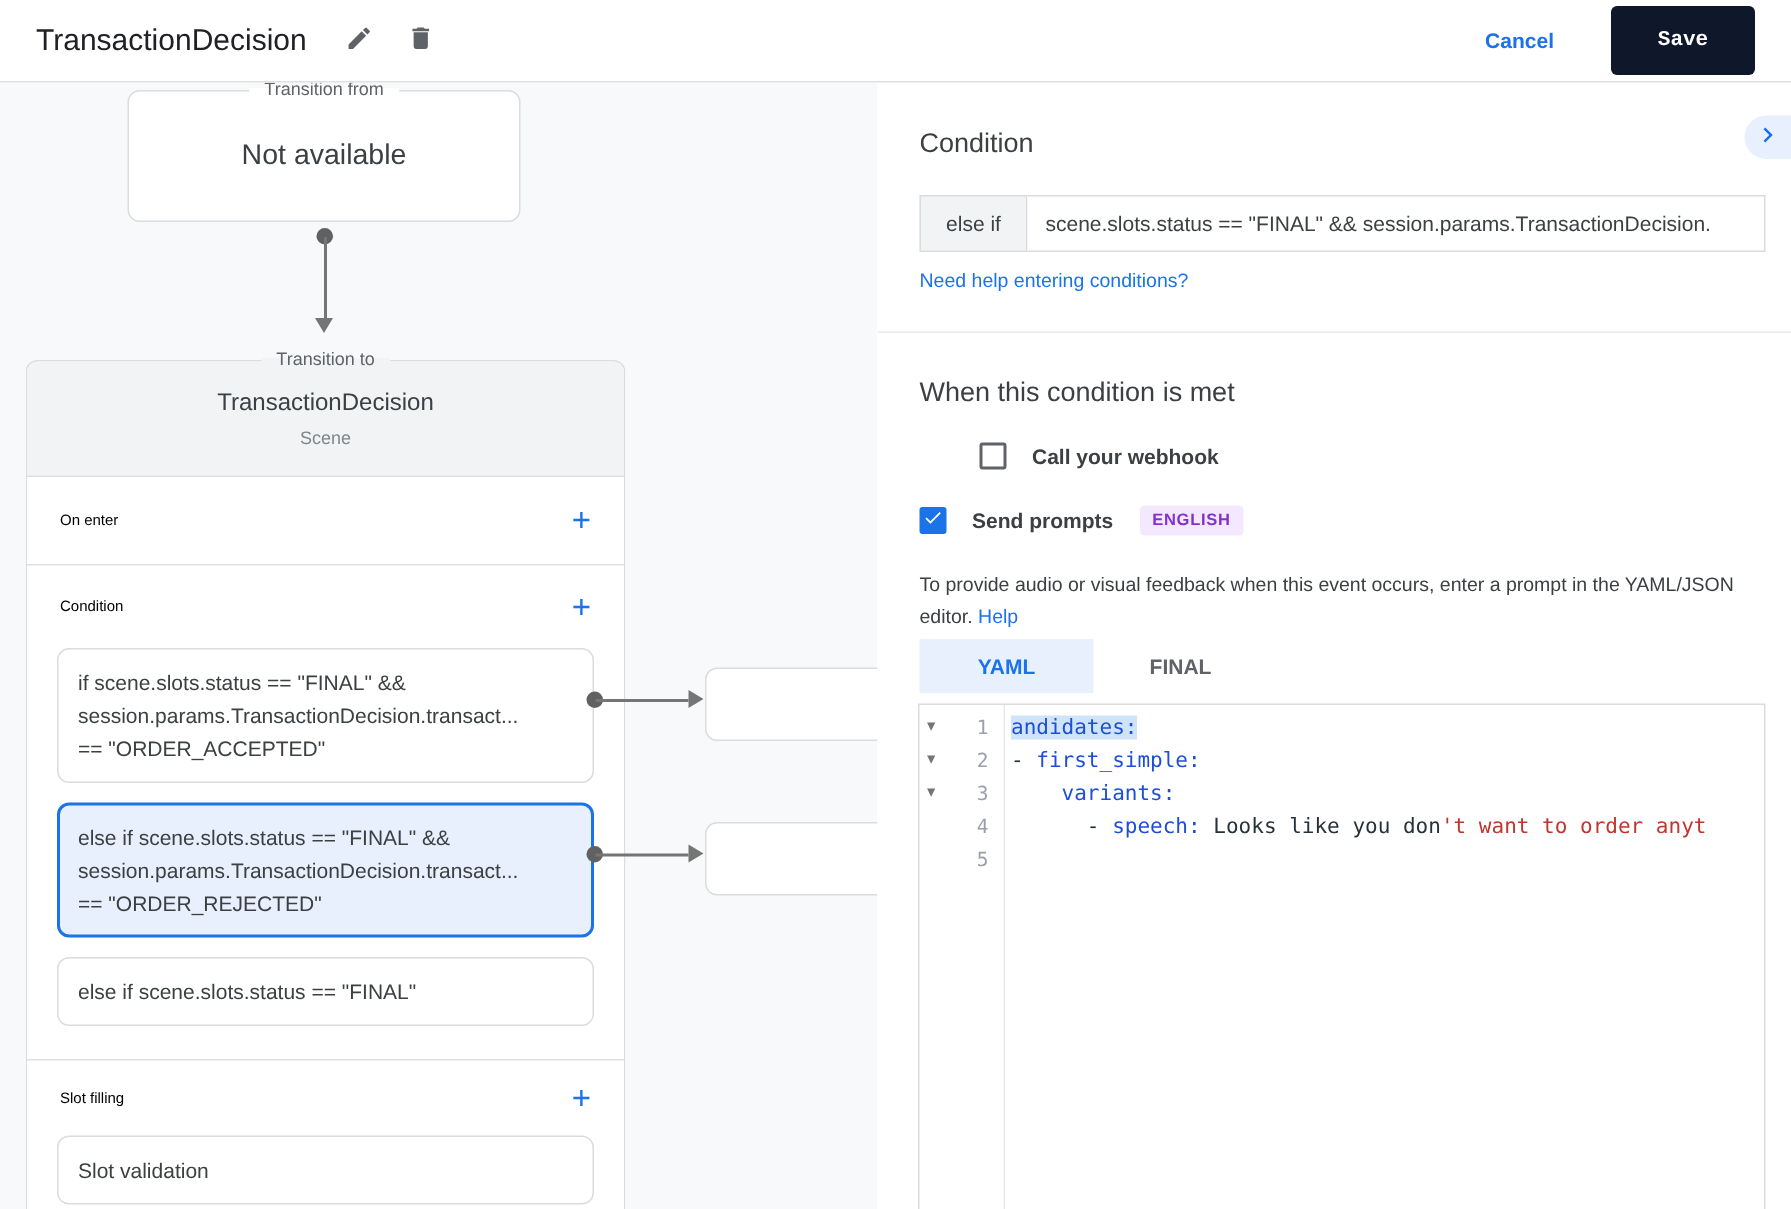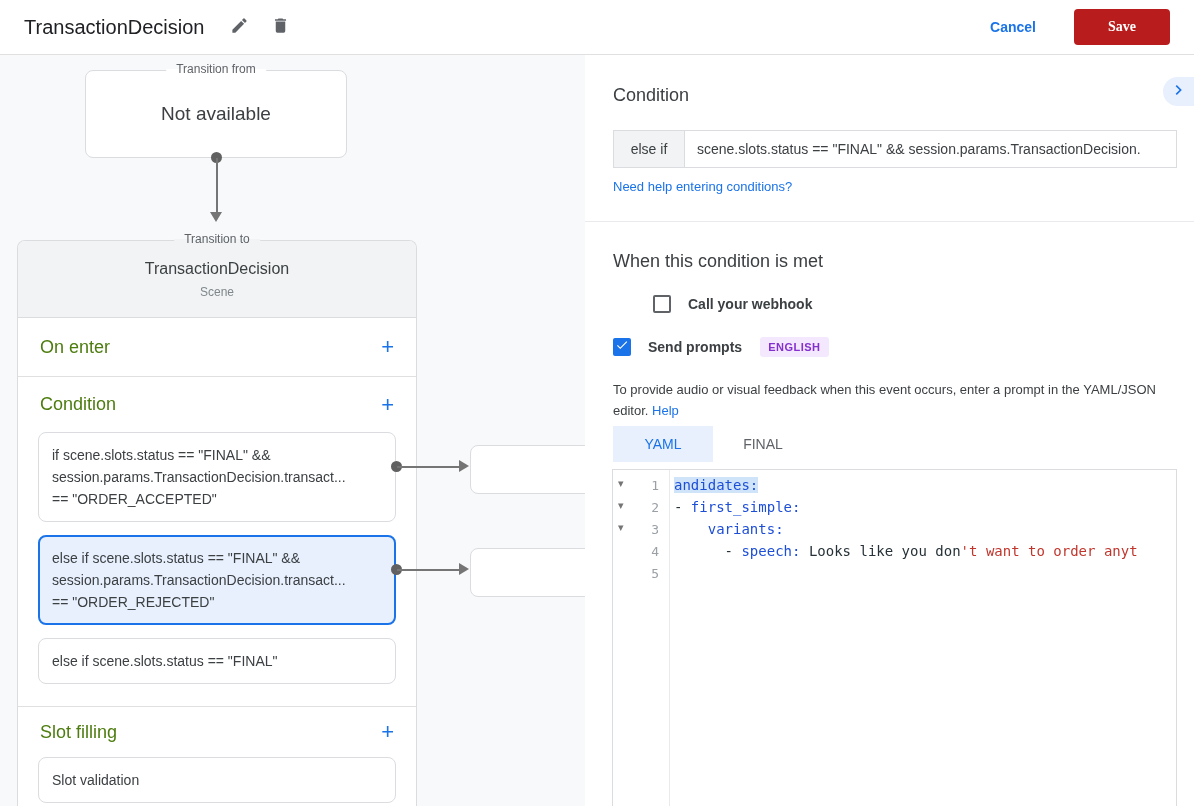--- a/index.html
+++ b/index.html
@@ -9,30 +9,30 @@
   
   .topbar { position:absolute; left:0; top:0; width:1194px; height:55px;
     background:#fff; border-bottom:1px solid #e0e0e0; display:flex;
     align-items:center; padding:0 24px; z-index:5; }
   .topbar h1 { font-size:20px; font-weight:400; color:#202124; margin-right:22px; }
   .icon-btn { background:none; border:none; cursor:pointer; padding:4px; margin-right:14px;
     display:flex; align-items:center; }
   .topbar .spacer { flex:1; }
   .cancel-btn { background:none; border:none; color:#1a73e8; font-size:14px;
     font-weight:700; font-family:inherit; margin-right:38px; cursor:pointer; }
-  .save-btn { background:#b91c1c; color:#fff; border:none; border-radius:4px;
-    width:96px; height:36px; font-size:14px; font-weight:700; font-family:Liberation Serif, serif; cursor:pointer; }
+  .save-btn { background:#0f172a; color:#fff; border:none; border-radius:4px;
+    width:96px; height:46px; font-size:14px; font-weight:700; font-family:Liberation Mono, monospace; cursor:pointer; }
 
   
   .canvas { position:absolute; left:0; top:55px; width:585px; height:751px;
     background:#f8f9fa; overflow:hidden; }
   .legend { position:absolute; top:-9px; left:50%; transform:translateX(-50%);
     font-size:12px; color:#5f6368; padding:0 10px; white-space:nowrap;
     background:linear-gradient(to bottom,#f8f9fa 0 50%,#fff 50% 100%); }
-  .from-box { position:absolute; left:85px; top:15px; width:262px; height:88px;
+  .from-box { position:absolute; left:85px; top:5px; width:262px; height:88px;
     background:#fff; border:1px solid #dadce0; border-radius:8px;
     display:flex; align-items:center; justify-content:center; }
   .from-box .value { font-size:19px; color:#3c4043; }
 
   .dot { position:absolute; width:11px; height:11px; border-radius:50%; background:#616161; }
   .vline { position:absolute; width:2px; background:#757575; }
   .hline { position:absolute; height:2px; background:#757575; }
   .arrow-down { position:absolute; width:0; height:0;
     border-left:6.5px solid transparent; border-right:6.5px solid transparent;
     border-top:10px solid #757575; }
@@ -45,21 +45,21 @@
   .to-container .legend { background:linear-gradient(to bottom,#f8f9fa 0 50%,#f1f3f4 50% 100%); }
   .scene-header { height:77px; background:#f1f3f4; border-bottom:1px solid #dadce0;
     border-radius:7px 7px 0 0; display:flex; flex-direction:column;
     align-items:center; justify-content:center; }
   .scene-header .t { font-size:16px; color:#3c4043; margin-bottom:7px; }
   .scene-header .s { font-size:12px; color:#80868b; }
 
   .sec-row { display:flex; align-items:center; justify-content:space-between;
     padding:0 22px; }
   .on-enter { height:59px; border-bottom:1px solid #e0e0e0; }
-  .sec-label { font-size:18px; color:#4d7c0f; }
+  .sec-label { font-size:10px; color:#000000; }
   .add-btn { background:none; border:none; color:#1a73e8; font-size:22px;
     font-weight:400; line-height:1; cursor:pointer; font-family:inherit; }
 
   .cond-section { border-bottom:1px solid #e0e0e0; padding-bottom:22px; }
   .sec-head { height:55px; }
   .slot-head { height:50px; }
   .card { margin:0 20px 13px 20px; background:#fff; border:1px solid #dadce0;
     border-radius:8px; padding:11px 13px; font-size:14px; line-height:22px;
     color:#3c4043; cursor:pointer; }
   .card.selected { border:2px solid #1a73e8; background:#e8f0fe; padding:10px 12px; }
@@ -96,22 +96,22 @@
   .cb.checked { background:#1a73e8; display:flex; align-items:center; justify-content:center; }
   .cb-label { font-size:14px; font-weight:700; color:#3c4043; }
   .lang-badge { margin-left:18px; background:#f3e8fd; color:#8430ce; font-size:11px;
     font-weight:700; letter-spacing:.5px; padding:4px 8px; border-radius:3px; }
 
   .desc { position:absolute; left:28px; top:324px; width:560px; font-size:13px;
     color:#3c4043; line-height:21px; }
   .desc a { color:#1a73e8; text-decoration:none; }
 
   .tabs { position:absolute; left:28px; top:371px; display:flex; }
-  .tab { width:100px; height:36px; display:flex; align-items:center; justify-content:center;
-    font-size:14px; font-weight:400; cursor:pointer; }
+  .tab { width:116px; height:36px; display:flex; align-items:center; justify-content:center;
+    font-size:14px; font-weight:700; cursor:pointer; }
   .tab.active { background:#e8f0fe; color:#1a73e8; }
   .tab.inactive { color:#5f6368; }
 
   .editor { position:absolute; left:27px; top:414px; width:565px; height:338px;
     border:1px solid #dadce0; background:#fff; display:flex;
     font-family:"DejaVu Sans Mono", monospace; font-size:14px; }
   .gutter { width:57px; border-right:1px solid #e8eaed; padding-top:4px; flex:none; }
   .g-row { height:22px; position:relative; display:flex; align-items:center;
     justify-content:flex-end; padding-right:10px; }
   .fold { position:absolute; left:5px; top:3px; font-size:11px; color:#757575;

